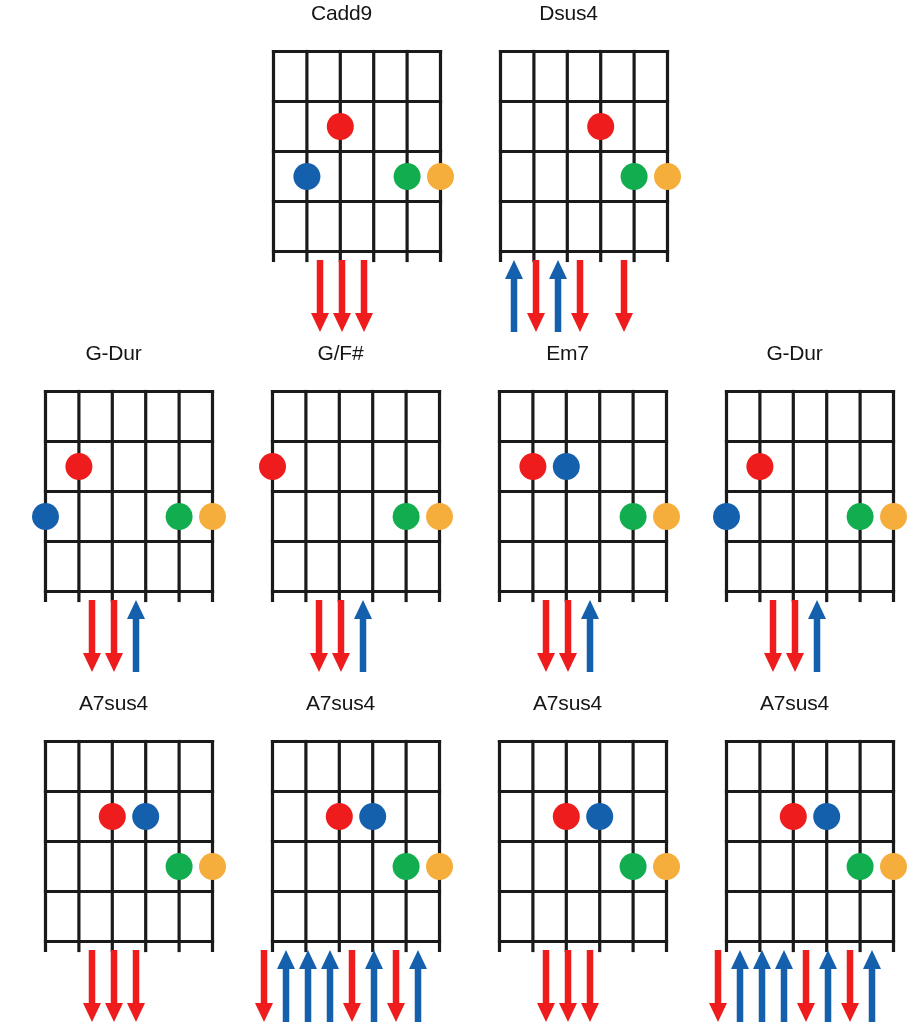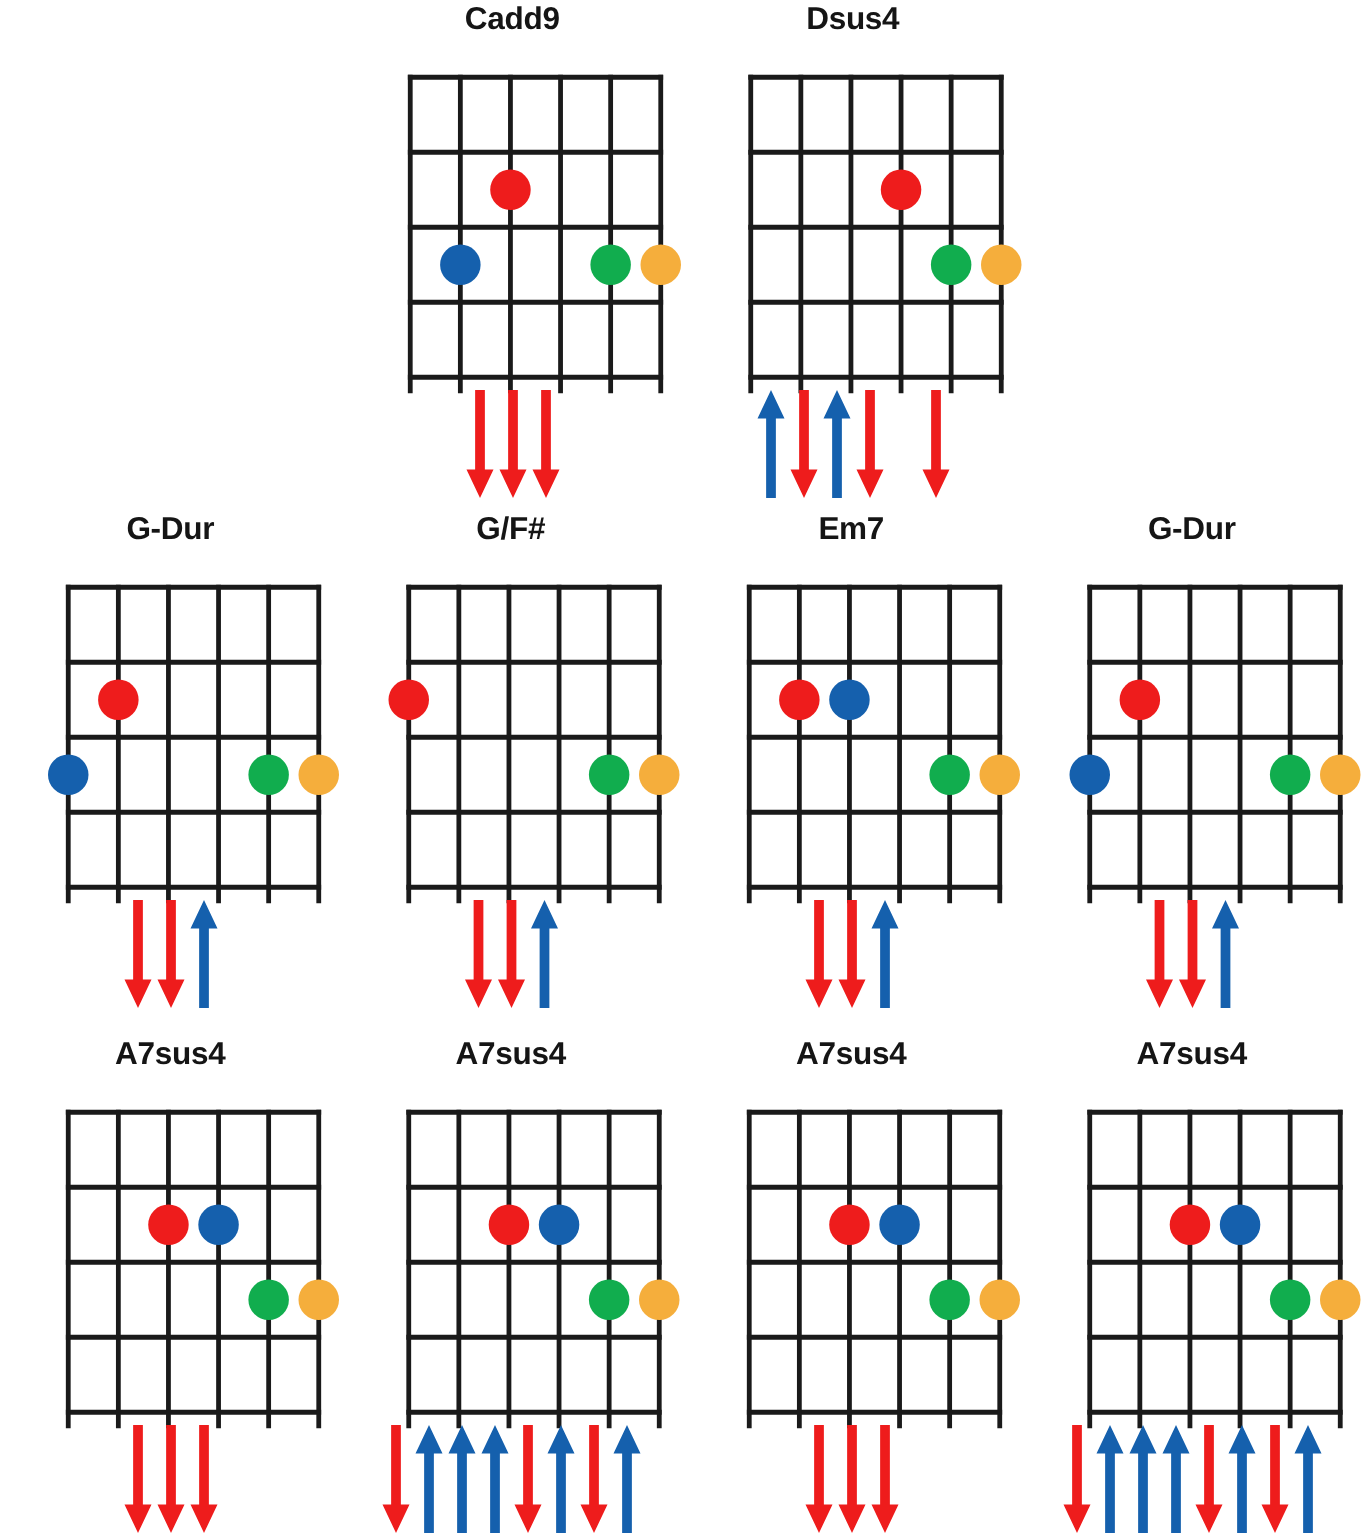--- a/index.html
+++ b/index.html
@@ -41,21 +41,21 @@
     width: 227px;
     display: flex;
     flex-direction: column;
     align-items: center;
     box-sizing: border-box;
   }
 
   
   .chord-title {
     font-size: 21px;
-    font-weight: bold;
+    font-weight: normal;
     letter-spacing: -0.2px;
     line-height: 1;
     text-align: right;
     color: #151515;
     margin-bottom: 13px;
     white-space: nowrap;
   }
 
   
   .fretboard {

